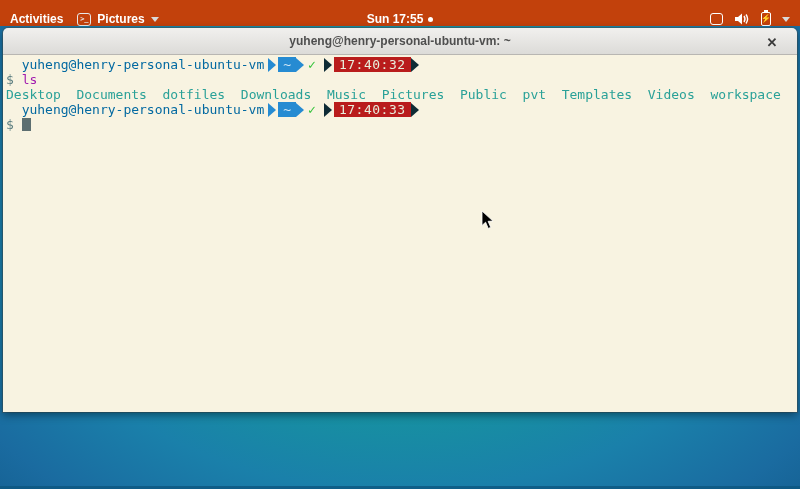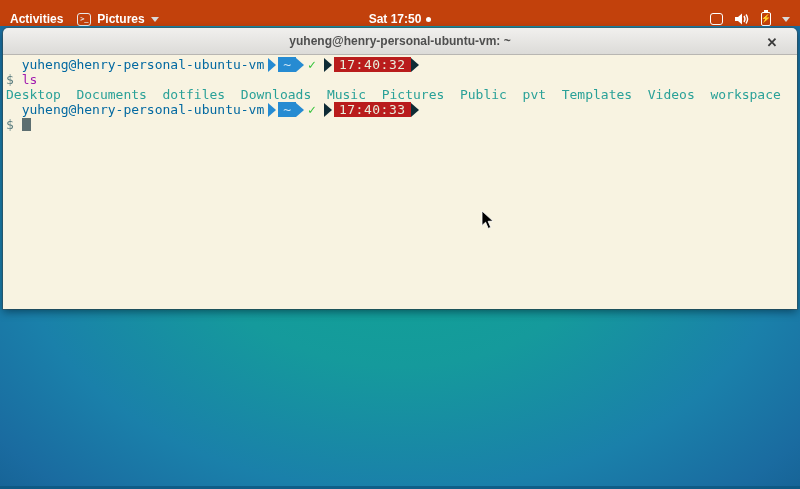--- a/index.html
+++ b/index.html
@@ -38,21 +38,21 @@
   .notif-dot { width:5px; height:5px; border-radius:50%; background:#fff; display:inline-block; }
   .tb-right { margin-left:auto; display:flex; align-items:center; gap:11px; padding-right:10px; }
   .icon-screen { width:13px; height:12px; border:1.6px solid #fff; border-radius:3px; }
   .battery { width:10px; height:14px; border:1.4px solid #fff; border-radius:2px; position:relative;
     display:flex; align-items:center; justify-content:center; }
   .battery::before { content:""; position:absolute; top:-3px; left:2px; width:4px; height:2px; background:#fff; }
   .bolt { font-size:8px; color:#fff; line-height:1; }
 
   
   .window {
-    position:absolute; left:3px; top:28px; width:794px; height:281px;
+    position:absolute; left:3px; top:28px; width:794px; height:384px;
     border-radius:5px 5px 0 0;
     box-shadow:0 3px 8px rgba(0,30,45,.55), 0 0 0 1px rgba(70,90,95,.55);
     display:flex; flex-direction:column;
   }
   .titlebar {
     height:27px; border-radius:5px 5px 0 0;
     background:linear-gradient(#f1f0ee, #dcdbd8);
     border-bottom:1px solid #b8b6b2;
     display:flex; align-items:center; justify-content:center; position:relative;
     font-size:12px; font-weight:bold; color:#4f4f4f;
@@ -99,21 +99,21 @@
   <div class="tb-left">
     <span class="activities">Activities</span>
     <span class="app-indicator">
       <span class="term-glyph">&gt;_</span>
       <span>Pictures</span>
       <span class="caret-down"></span>
     </span>
   </div>
   <div class="tb-center">
     <span class="clockwrap">
-      <span>Sat 17:50</span>
+      <span>Sun 17:55</span>
       <span class="notif-dot"></span>
     </span>
   </div>
   <div class="tb-right">
     <span class="icon-screen"></span>
     <svg width="16" height="14" viewBox="0 0 16 14">
       <polygon points="1,5 4,5 8,1.5 8,12.5 4,9 1,9" fill="#fff"></polygon>
       <path d="M10 4 q2 3 0 6" stroke="#fff" stroke-width="1.4" fill="none"></path>
       <path d="M12 2.5 q3.2 4.5 0 9" stroke="#fff" stroke-width="1.4" fill="none"></path>
     </svg>

